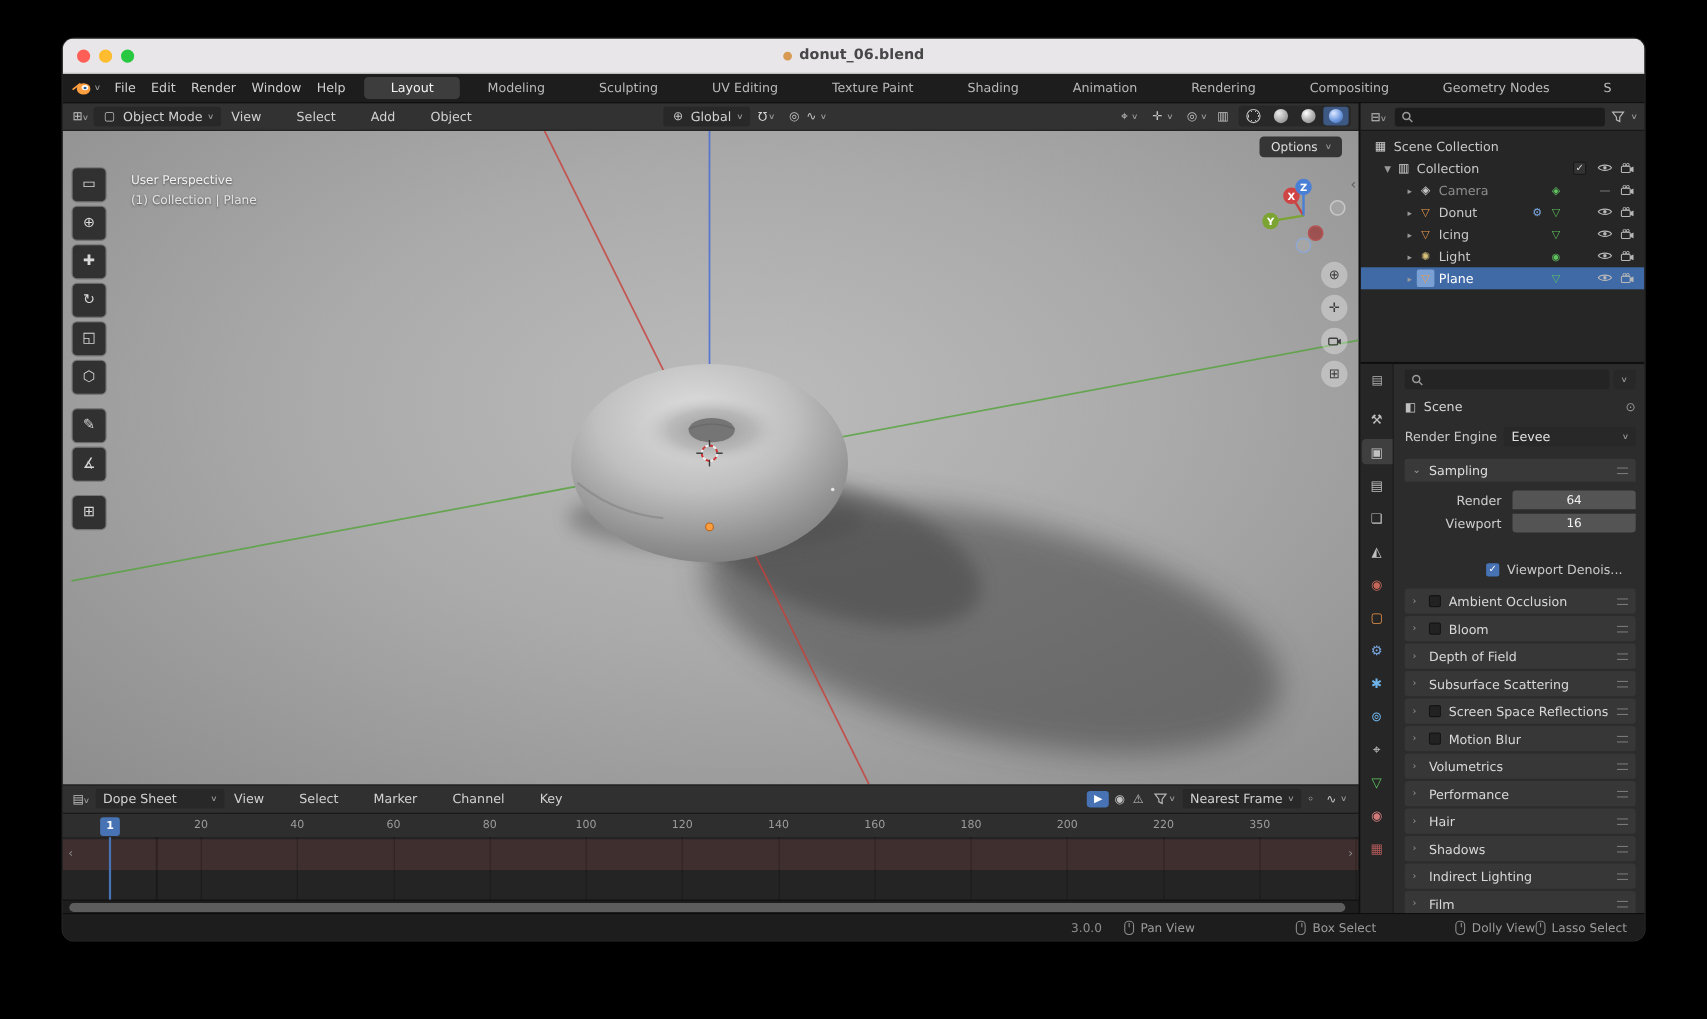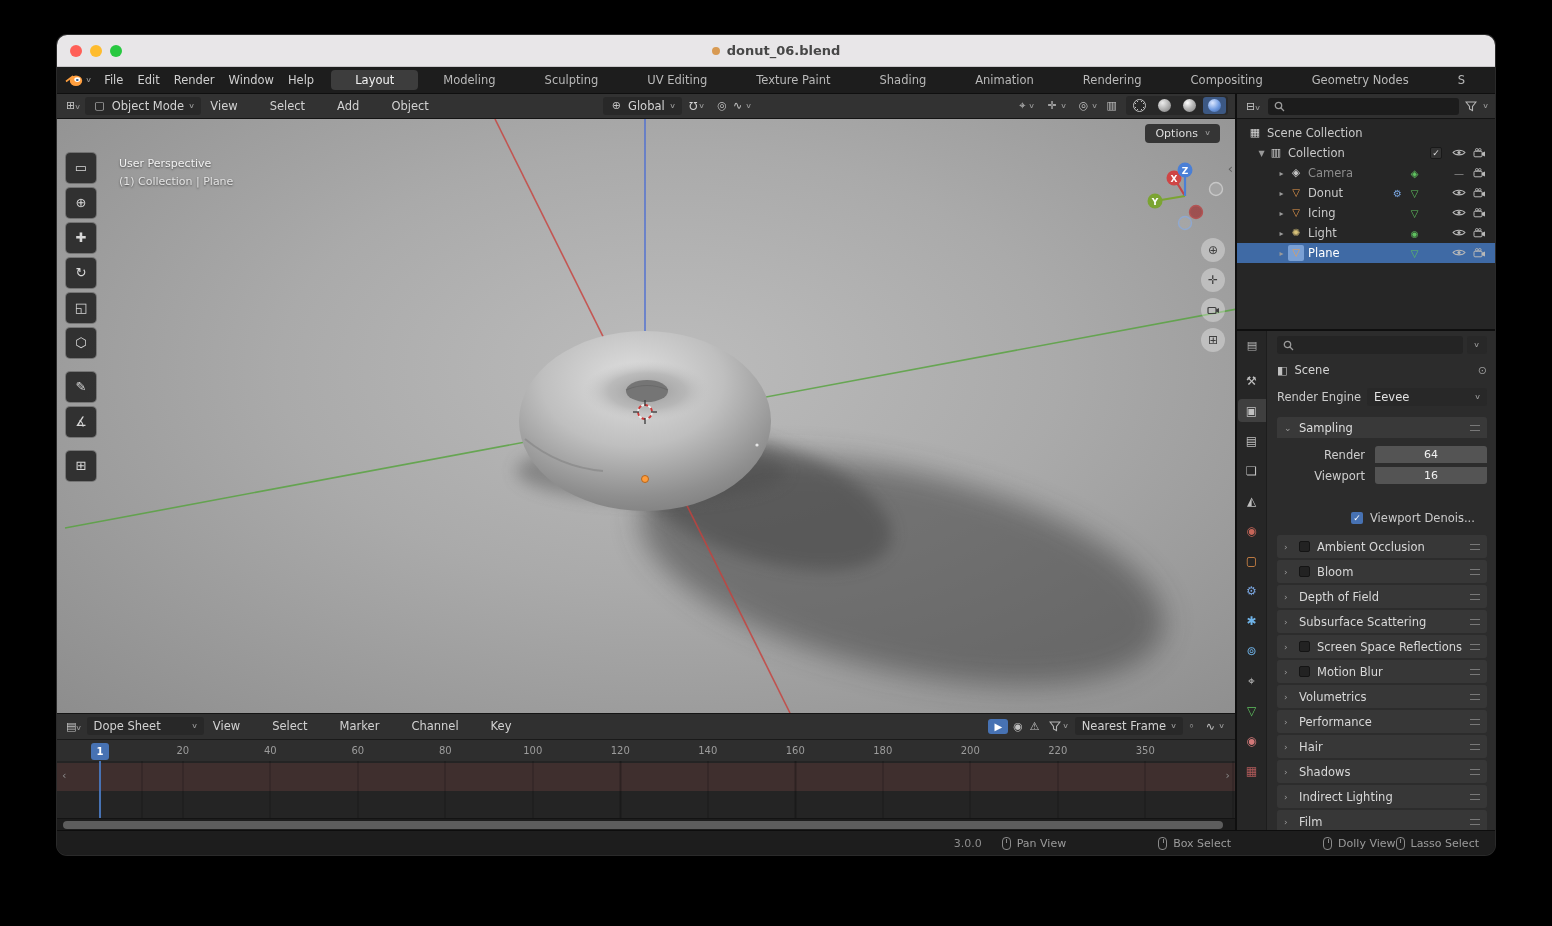--- a/index.html
+++ b/index.html
@@ -108,21 +108,21 @@
   .edge-r{position:absolute;right:5px;top:8px;color:#8a8a8a;font-size:11px;z-index:2;}
   .tl-scroll{height:12px;background:#1d1d1d;position:relative;border-top:1px solid #131313;}
   .tl-scroll .bar{position:absolute;left:6px;right:12px;top:2px;height:8px;background:#5d5d5d;border-radius:4px;}
 
   
   .statusbar{height:25px;background:#1d1d1d;display:flex;align-items:center;font-size:11px;
     color:#9b9b9b;padding:0 16px;border-top:1px solid #0d0d0d;}
   .hint{display:flex;align-items:flex-end;gap:6px;}
   .statusbar span.hint:nth-of-type(2){margin-left:20px;}
   .statusbar span.hint:nth-of-type(3){margin-left:92px;}
-  .statusbar span.hint:nth-of-type(4){margin-left:92px;}
+  .statusbar span.hint:nth-of-type(4){margin-left:72px;}
   .mouse-ico{width:9px;height:13px;border:1px solid #8a8a8a;border-radius:4px;position:relative;display:inline-block;}
   .mouse-ico::before{content:"";position:absolute;left:3.5px;top:1.5px;width:1px;height:3.5px;background:#8a8a8a;}
   .version{margin-left:auto;color:#8d8d8d;}
 
   
   .ol-header{height:25px;background:#303030;display:flex;align-items:center;padding:0 7px;gap:6px;
     font-size:11.5px;color:#c9c9c9;border-bottom:1px solid #141414;}
   .ol-search{flex:1;height:17px;background:#1c1c1c;border-radius:3px;display:flex;align-items:center;padding:0 6px;gap:5px;}
   .outliner{height:212px;background:#262626;padding-top:4px;font-size:11.5px;color:#c9c9c9;
     border-bottom:2px solid #0f0f0f;overflow:hidden;}

